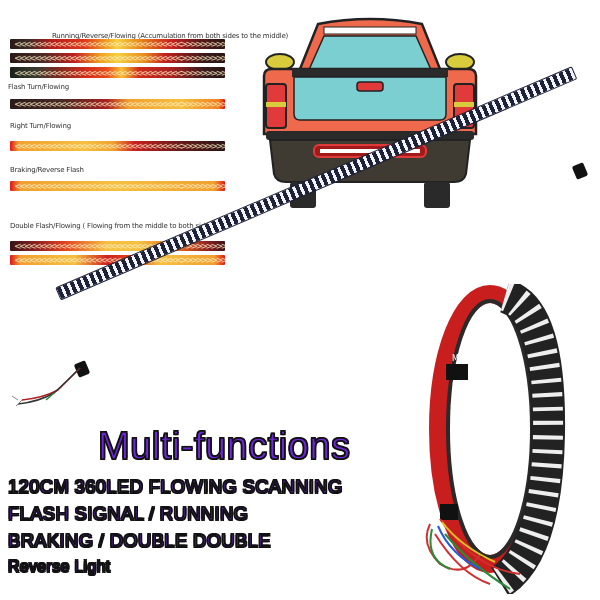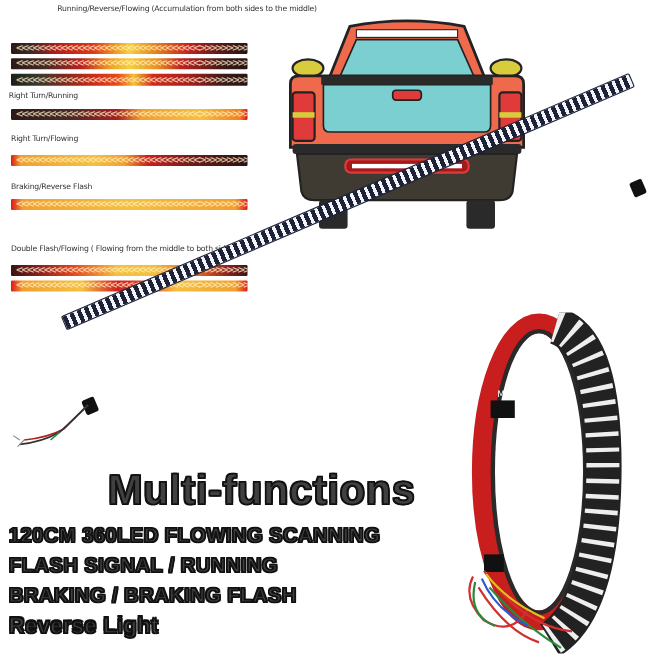--- a/index.html
+++ b/index.html
@@ -21,41 +21,41 @@
 
   
   .truck{position:absolute;left:258px;top:14px;width:224px;height:195px;}
 
   
   .diag{position:absolute;left:58px;top:287px;width:560px;height:12px;transform-origin:0 50%;transform:rotate(-23.2deg);
     background:repeating-linear-gradient(90deg,#1c2238 0 4px,#f4f4f8 4px 7px);border:1px solid #1c2238;border-radius:2px;}
   .diag-cap{position:absolute;width:12px;height:14px;background:#111;border-radius:2px;}
 
   
-  .outline{color:#404040;-webkit-text-stroke:1.3px #111;font-weight:700;font-family:"Liberation Sans",sans-serif;white-space:nowrap;position:absolute;
+  .outline{color:#6d28d9;-webkit-text-stroke:1.3px #111;font-weight:400;font-family:"Liberation Sans",sans-serif;white-space:nowrap;position:absolute;
     text-shadow:1px 1px 0 #111,-1px 1px 0 #111,1px -1px 0 #111,-1px -1px 0 #111;}
   .h-title{left:98px;top:425px;font-size:38px;letter-spacing:0.5px;}
   .h-line{left:8px;font-size:18.5px;letter-spacing:0.3px;}
 </style>
 </head>
 <body>
 
 <div>
-  <div class="lbl" style="left:8px;top:4px;padding-left:44px;">Running/Reverse/Flowing (Accumulation from both sides to the middle)</div>
+  <div class="lbl" style="left:8px;top:32px;padding-left:44px;">Running/Reverse/Flowing (Accumulation from both sides to the middle)</div>
   <div class="strip s-run1" style="top:39px;">
       <span class="chev">&lt;&lt;&lt;&lt;&lt;&lt;&lt;&lt;&lt;&lt;&lt;&lt;&lt;&lt;&lt;&lt;&lt;&lt;&lt;&lt;&lt;&lt;&lt;&lt;&lt;&lt;&lt;&lt;&lt;&lt;&lt;&lt;&lt;&gt;&gt;&gt;&gt;&gt;&gt;&gt;&gt;&gt;&gt;&gt;&gt;&gt;&gt;&gt;&gt;&gt;&gt;&gt;&gt;&gt;&gt;&gt;&gt;&gt;&gt;&gt;&gt;&gt;&gt;&gt;</span>
     </div>
   <div class="strip s-run2" style="top:53px;">
       <span class="chev">&lt;&lt;&lt;&lt;&lt;&lt;&lt;&lt;&lt;&lt;&lt;&lt;&lt;&lt;&lt;&lt;&lt;&lt;&lt;&lt;&lt;&lt;&lt;&lt;&lt;&lt;&lt;&lt;&lt;&lt;&lt;&lt;&lt;&gt;&gt;&gt;&gt;&gt;&gt;&gt;&gt;&gt;&gt;&gt;&gt;&gt;&gt;&gt;&gt;&gt;&gt;&gt;&gt;&gt;&gt;&gt;&gt;&gt;&gt;&gt;&gt;&gt;&gt;&gt;</span>
     </div>
   <div class="strip s-run3" style="top:67px;height:11px;">
       <span class="chev">&lt;&lt;&lt;&lt;&lt;&lt;&lt;&lt;&lt;&lt;&lt;&lt;&lt;&lt;&lt;&lt;&lt;&lt;&lt;&lt;&lt;&lt;&lt;&lt;&lt;&lt;&lt;&lt;&lt;&lt;&lt;&lt;&lt;&gt;&gt;&gt;&gt;&gt;&gt;&gt;&gt;&gt;&gt;&gt;&gt;&gt;&gt;&gt;&gt;&gt;&gt;&gt;&gt;&gt;&gt;&gt;&gt;&gt;&gt;&gt;&gt;&gt;&gt;&gt;</span>
     </div>
 
-  <div class="lbl" style="left:8px;top:83px;">Right Turn/Running</div>
+  <div class="lbl" style="left:8px;top:83px;">Flash Turn/Flowing</div>
   <div class="strip s-right" style="top:99px;">
       <span class="chev">&lt;&lt;&lt;&lt;&lt;&lt;&lt;&lt;&lt;&lt;&lt;&lt;&lt;&lt;&lt;&lt;&lt;&lt;&lt;&lt;&lt;&lt;&lt;&lt;&lt;&lt;&lt;&lt;&lt;&lt;&lt;&lt;&lt;&gt;&gt;&gt;&gt;&gt;&gt;&gt;&gt;&gt;&gt;&gt;&gt;&gt;&gt;&gt;&gt;&gt;&gt;&gt;&gt;&gt;&gt;&gt;&gt;&gt;&gt;&gt;&gt;&gt;&gt;&gt;</span>
     </div>
 
   <div class="lbl" style="left:10px;top:122px;">Right Turn/Flowing</div>
   <div class="strip s-left" style="top:141px;">
       <span class="chev">&lt;&lt;&lt;&lt;&lt;&lt;&lt;&lt;&lt;&lt;&lt;&lt;&lt;&lt;&lt;&lt;&lt;&lt;&lt;&lt;&lt;&lt;&lt;&lt;&lt;&lt;&lt;&lt;&lt;&lt;&lt;&lt;&lt;&gt;&gt;&gt;&gt;&gt;&gt;&gt;&gt;&gt;&gt;&gt;&gt;&gt;&gt;&gt;&gt;&gt;&gt;&gt;&gt;&gt;&gt;&gt;&gt;&gt;&gt;&gt;&gt;&gt;&gt;&gt;</span>
     </div>
 
   <div class="lbl" style="left:10px;top:166px;">Braking/Reverse Flash</div>
@@ -127,14 +127,14 @@
   <text x="36" y="205" font-size="8" fill="#fff" font-family="DejaVu Sans, sans-serif">M</text>
   <path d="M10,240 Q0,260 20,280 Q45,295 60,270 M15,250 Q40,290 70,300 M20,235 Q55,285 100,290" fill="none" stroke="#d03030" stroke-width="2"></path>
   <path d="M12,245 Q5,275 30,285 M25,250 Q50,280 90,305" fill="none" stroke="#2a8a3a" stroke-width="2"></path>
   <path d="M18,242 Q30,270 60,285" fill="none" stroke="#2a5ad0" stroke-width="2"></path>
   <path d="M22,238 Q40,262 75,278" fill="none" stroke="#e0c020" stroke-width="2"></path>
 </svg>
 
 <div class="outline h-title">Multi-functions</div>
 <div class="outline h-line" style="top:476px;">120CM 360LED FLOWING SCANNING</div>
 <div class="outline h-line" style="top:503px;">FLASH SIGNAL / RUNNING</div>
-<div class="outline h-line" style="top:530px;">BRAKING / BRAKING FLASH</div>
-<div class="outline h-line" style="top:558px;font-size:20px;">Reverse Light</div>
+<div class="outline h-line" style="top:530px;">BRAKING / DOUBLE DOUBLE</div>
+<div class="outline h-line" style="top:558px;font-size:16px;">Reverse Light</div>
 
 </body></html>

